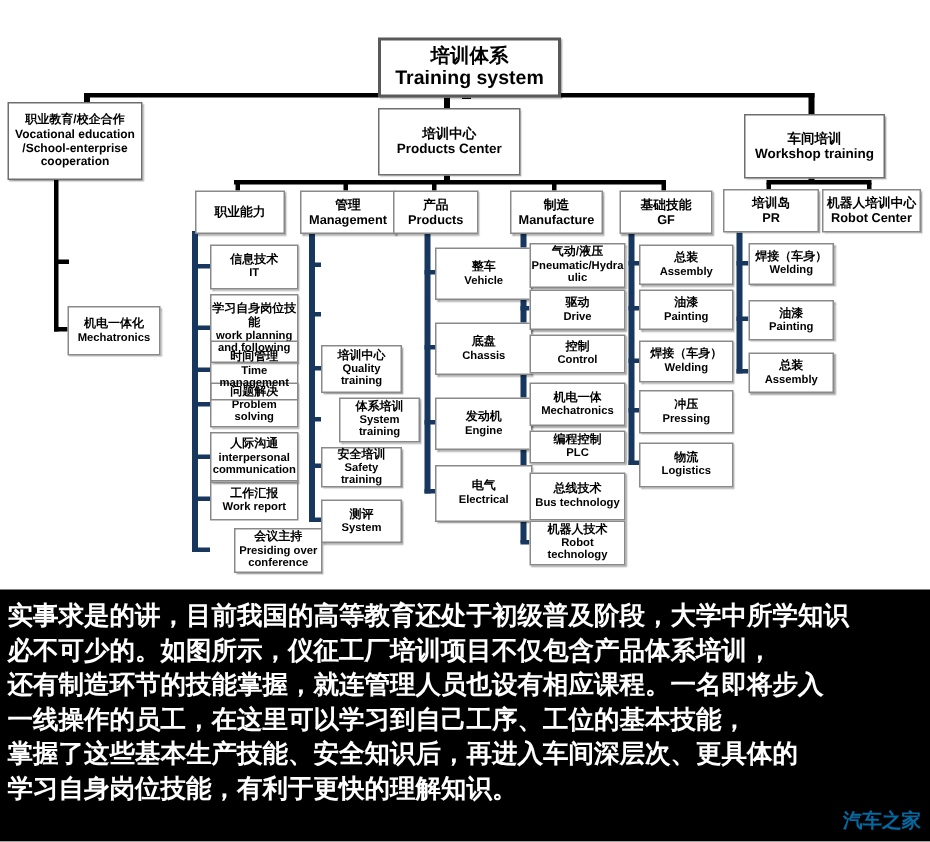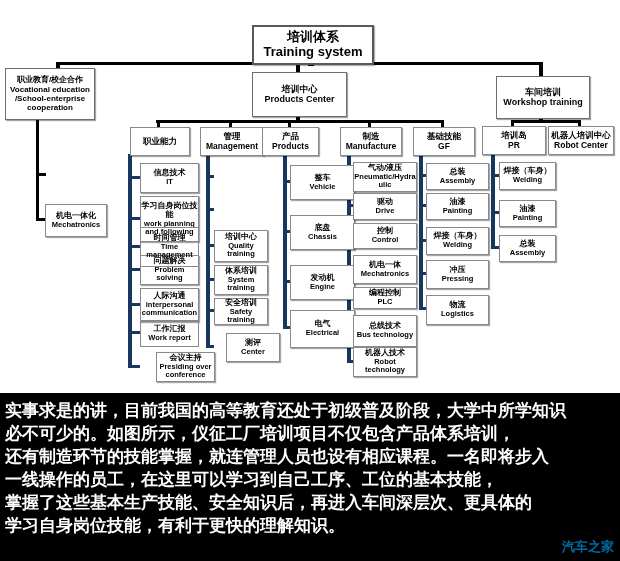--- a/index.html
+++ b/index.html
@@ -185,31 +185,31 @@
   </div>
   <div class="box" style="left:156px;top:352px;width:57px;height:28px">
     <span class="zh">会议主持</span>
     <span class="en">Presiding over conference</span>
   </div>
 
   <div class="box" style="left:214px;top:230px;width:52px;height:30px">
     <span class="zh">培训中心</span>
     <span class="en">Quality training</span>
   </div>
-  <div class="box" style="left:214px;top:265px;width:52px;height:28px">
+  <div class="box" style="left:226px;top:265px;width:52px;height:28px">
     <span class="zh">体系培训</span>
     <span class="en">System training</span>
   </div>
   <div class="box" style="left:214px;top:298px;width:52px;height:25px">
     <span class="zh">安全培训</span>
     <span class="en">Safety training</span>
   </div>
-  <div class="box" style="left:226px;top:333px;width:52px;height:27px">
+  <div class="box" style="left:214px;top:333px;width:52px;height:27px">
     <span class="zh">测评</span>
-    <span class="en">Center</span>
+    <span class="en">System</span>
   </div>
 
   <div class="box" style="left:290px;top:215px;width:63px;height:33px">
     <span class="zh">底盘</span>
     <span class="en">Chassis</span>
   </div>
   <div class="box" style="left:290px;top:165px;width:63px;height:33px">
     <span class="zh">整车</span>
     <span class="en">Vehicle</span>
   </div>

